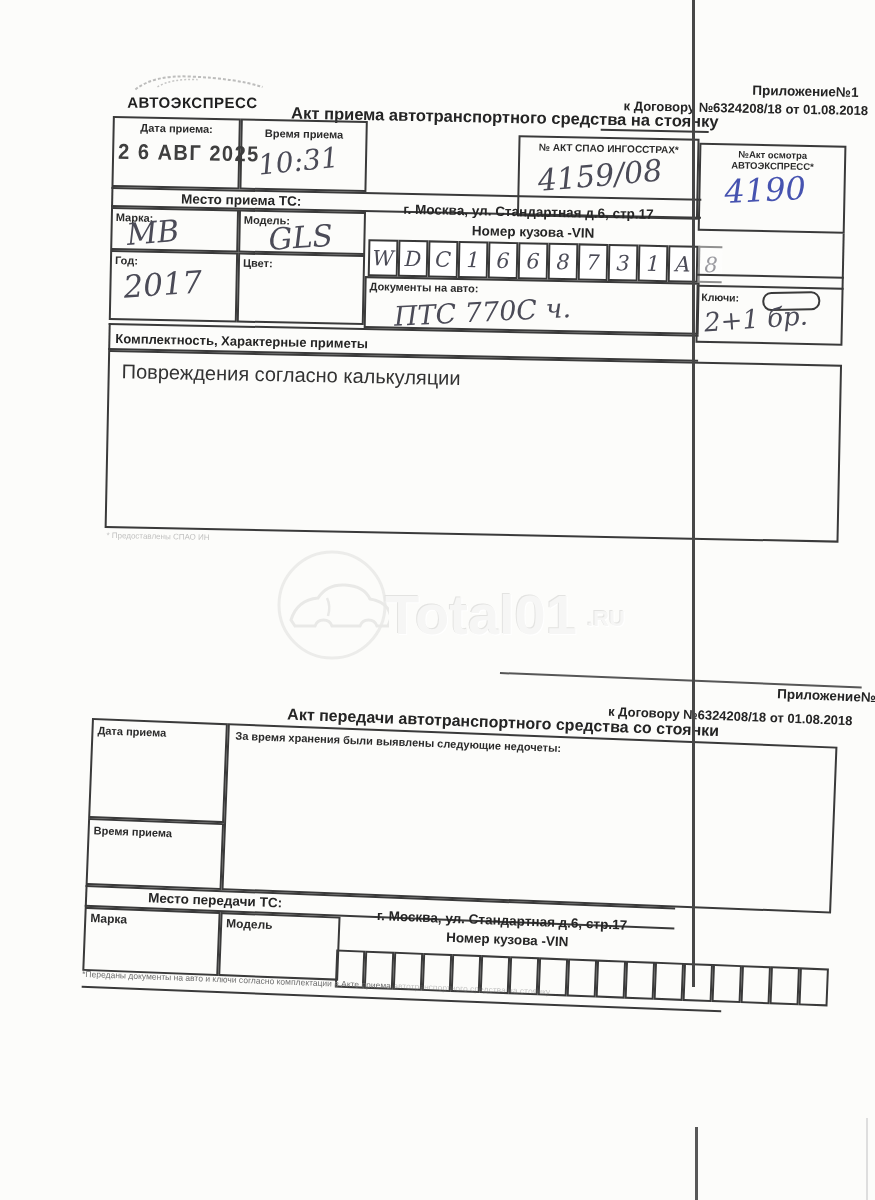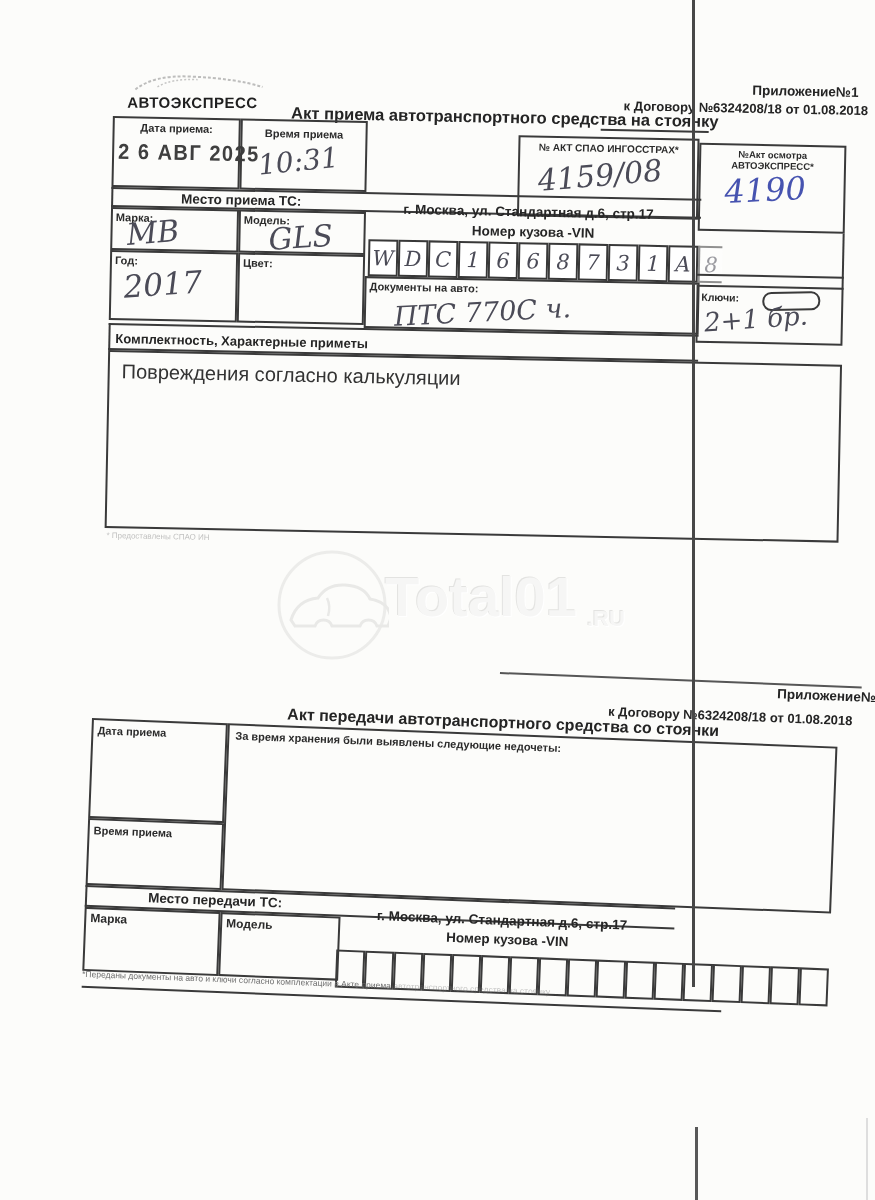--- a/index.html
+++ b/index.html
@@ -125,21 +125,21 @@
   </div>
   <div class="abs footnote" style="left:2px;top:421px;opacity:.55;">* Предоставлены СПАО ИН</div>
 </div>
 
 <div class="abs" style="left:275px;top:548px;width:360px;height:118px;">
   <svg width="114" height="114" viewBox="0 0 114 114" class="abs" style="left:0;top:0;">
     <circle cx="57" cy="57" r="53" fill="none" stroke="#ececea" stroke-width="3"></circle>
     <path d="M16,72 q6,-20 27,-22 q9,-14 27,-13 q19,1 25,14 q19,3 21,19 l-3,8 h-11 a9,9 0 0 0 -17,0 h-28 a9,9 0 0 0 -17,0 h-20 z" fill="none" stroke="#e9e9e7" stroke-width="3"></path>
     <path d="M52,50 q4,8 1,18" fill="none" stroke="#e9e9e7" stroke-width="2.5"></path>
   </svg>
-  <span class="wm-text abs" style="left:110px;top:16px;font-size:56px;">Total01</span>
+  <span class="wm-text abs" style="left:110px;top:34px;font-size:56px;">Total01</span>
   <span class="wm-text abs" style="left:312px;top:58px;font-size:22px;">.RU</span>
 </div>
 
 <div class="abs" style="left:500px;top:672px;width:362px;border-top:2px solid #565656;transform:rotate(2.3deg);transform-origin:left top;"></div>
 
 <div id="sheet2" class="sheet">
   <div class="abs meta" style="left:640px;top:-58px;width:150px;text-align:right;font-size:13.5px;">Приложение№4</div>
   <div class="abs meta" style="left:470px;top:-34px;width:290px;text-align:right;">к Договору №6324208/18 от 01.08.2018</div>
   <div class="abs title" style="left:195px;top:-20px;width:430px;text-align:center;font-size:16px;">Акт передачи автотранспортного средства со стоянки</div>
 

